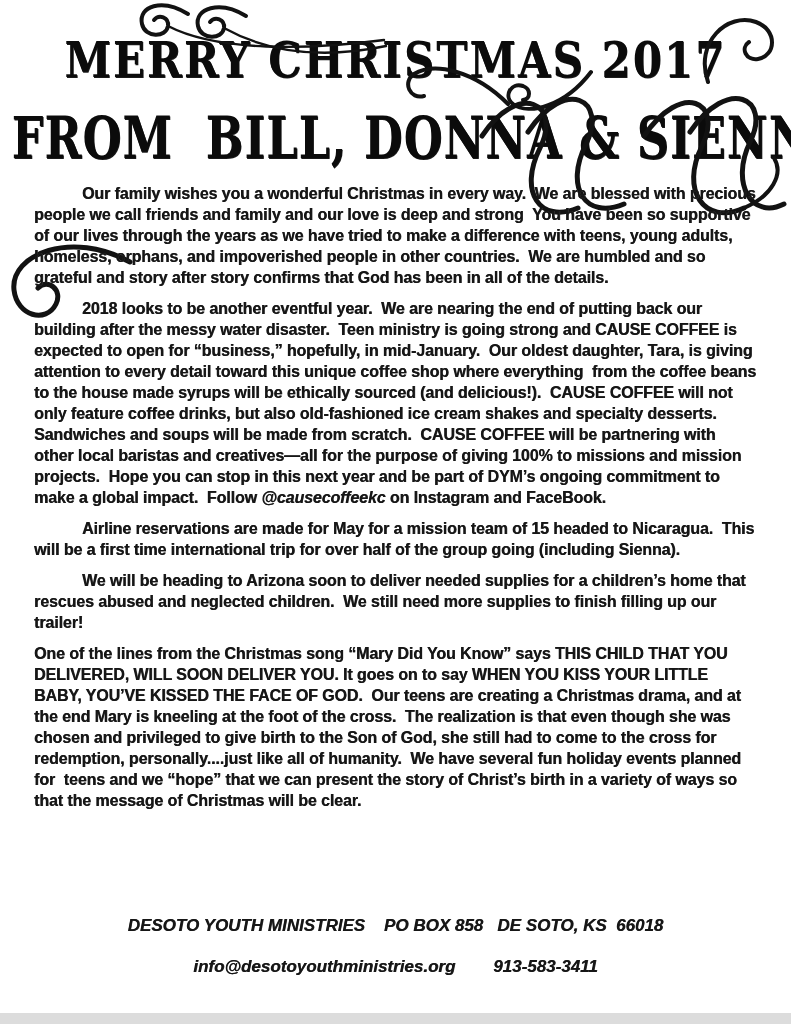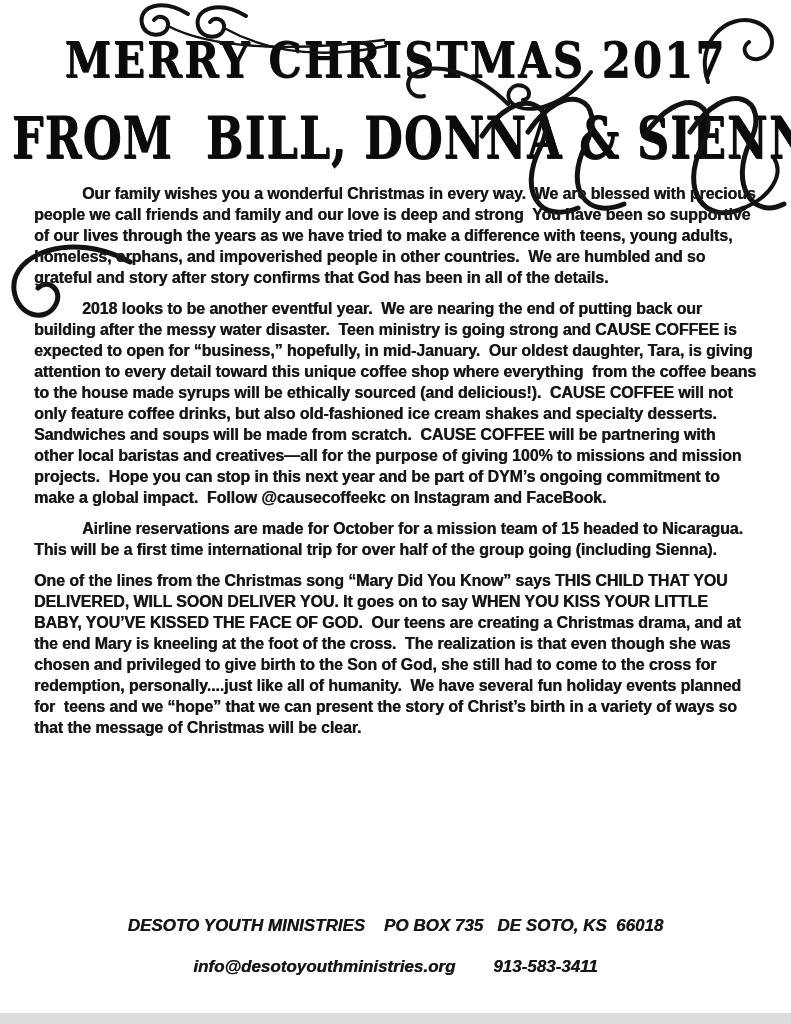--- a/index.html
+++ b/index.html
@@ -59,21 +59,21 @@
     font-weight: bold;
     font-size: 16px;
     line-height: 21px;
     letter-spacing: -0.1px;
     color: #161616;
     white-space: pre-wrap;
     margin-bottom: 10px;
     text-shadow: 0.4px 0.4px 0 #3a3a3a;
   }
   .para.indent { text-indent: 48px; }
-  .para .it { }
+  .para .it { font-style: italic; }
   
   .footer {
     position: absolute;
     left: 0; right: 0;
     top: 916px;
     text-align: center;
     z-index: 3;
   }
   .footer-line {
     font-family: "Liberation Sans", sans-serif;
@@ -135,24 +135,25 @@
   </svg>
 
   <div class="title-block">
     <div class="title-line title-line-1">MERRY CHRISTMAS 2017</div>
     <div class="title-line title-line-2">FROM  BILL, DONNA &amp; SIENNA</div>
   </div>
 
   <div class="letter-body">
       <div class="para indent"><span>Our family wishes you a wonderful Christmas in every way.  We are blessed with precious people we call friends and family and our love is deep and strong  You have been so supportive of our lives through the years as we have tried to make a difference with teens, young adults, homeless, orphans, and impoverished people in other countries.  We are humbled and so grateful and story after story confirms that God has been in all of the details.</span></div>
       <div class="para indent"><span>2018 looks to be another eventful year.  We are nearing the end of putting back our building after the messy water disaster.  Teen ministry is going strong and CAUSE COFFEE is expected to open for “business,” hopefully, in mid-January.  Our oldest daughter, Tara, is giving attention to every detail toward this unique coffee shop where everything  from the coffee beans to the house made syrups will be ethically sourced (and delicious!).  CAUSE COFFEE will not only feature coffee drinks, but also old-fashioned ice cream shakes and specialty desserts.  Sandwiches and soups will be made from scratch.  CAUSE COFFEE will be partnering with other local baristas and creatives—all for the purpose of giving 100% to missions and mission projects.  Hope you can stop in this next year and be part of DYM’s ongoing commitment to make a global impact.  Follow </span><span class="it">@causecoffeekc</span><span> on Instagram and FaceBook.</span></div>
-      <div class="para indent"><span>Airline reservations are made for October for a mission team of 15 headed to Nicaragua.  This will be a first time international trip for over half of the group going (including Sienna).</span></div>
+      <div class="para indent"><span>Airline reservations are made for May for a mission team of 15 headed to Nicaragua.  This will be a first time international trip for over half of the group going (including Sienna).</span></div>
+      <div class="para indent"><span>We will be heading to Arizona soon to deliver needed supplies for a children’s home that rescues abused and neglected children.  We still need more supplies to finish filling up our trailer!</span></div>
       <div class="para"><span>One of the lines from the Christmas song “Mary Did You Know” says THIS CHILD THAT YOU DELIVERED, WILL SOON DELIVER YOU. It goes on to say WHEN YOU KISS YOUR LITTLE BABY, YOU’VE KISSED THE FACE OF GOD.  Our teens are creating a Christmas drama, and at the end Mary is kneeling at the foot of the cross.  The realization is that even though she was chosen and privileged to give birth to the Son of God, she still had to come to the cross for redemption, personally....just like all of humanity.  We have several fun holiday events planned for  teens and we “hope” that we can present the story of Christ’s birth in a variety of ways so that the message of Christmas will be clear.</span></div>
     </div>
 
   <div class="footer">
-    <div class="footer-line footer-line-1">DESOTO YOUTH MINISTRIES    PO BOX 735   DE SOTO, KS  66018</div>
+    <div class="footer-line footer-line-1">DESOTO YOUTH MINISTRIES    PO BOX 858   DE SOTO, KS  66018</div>
     <div class="footer-line footer-line-2">info@desotoyouthministries.org        913-583-3411</div>
   </div>
 
   <div class="bottom-bar" style="background: rgb(220, 220, 220);"></div>
 
 </div>
 
 </body></html>

